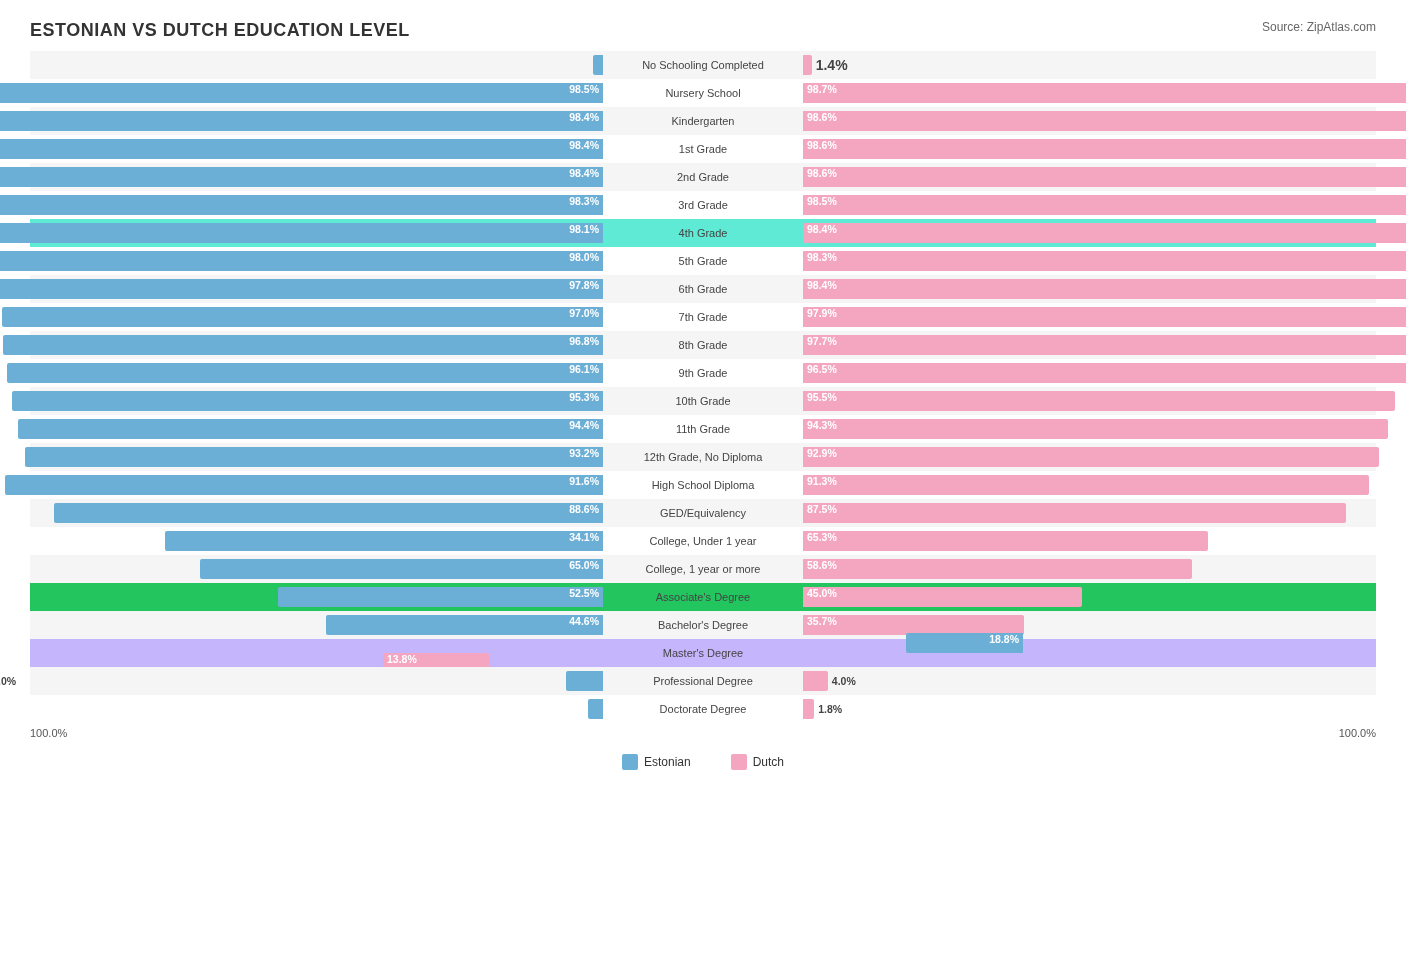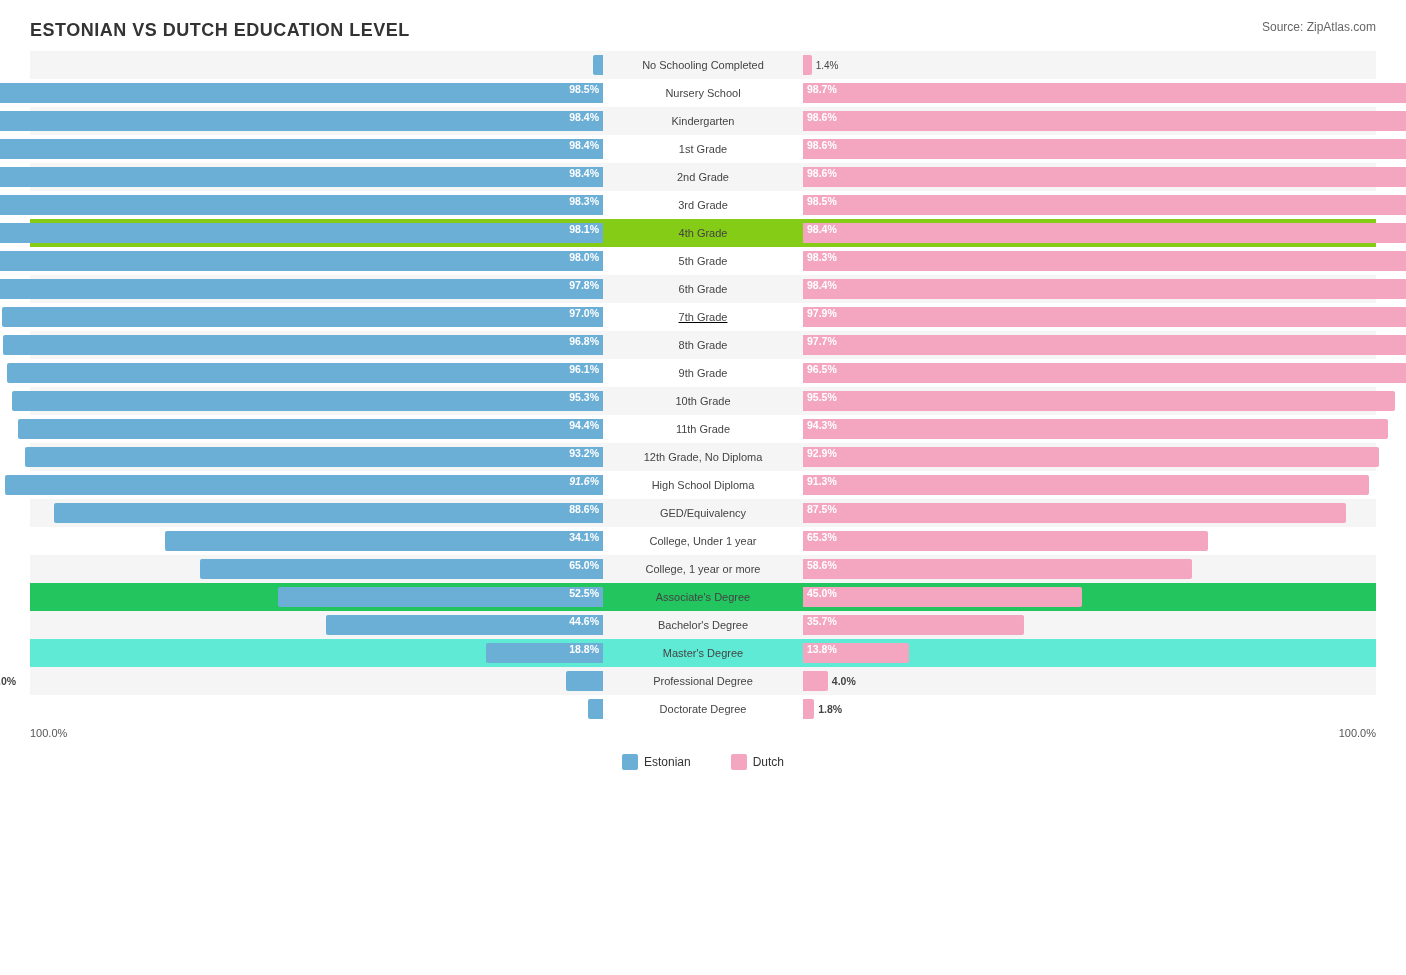--- a/index.html
+++ b/index.html
@@ -141,21 +141,21 @@
   <div class="source">Source: ZipAtlas.com</div>
 
   <div class="bars-area" id="bars-area">
   <div class="row-wrapper" style="background: rgb(245, 245, 245);">
         <div class="left-section" style="position: relative;">
           <div class="bar-left" style="width: 9.92px;"></div>
         </div>
         <div class="label-center">No Schooling Completed</div>
         <div class="right-section" style="position: relative;">
           <div class="bar-right" style="width: 8.68px;"></div>
-          <span style="position: absolute; left: 12.68px; font-size: 10px; color: rgb(68, 68, 68); font-weight: normal; white-space: nowrap;">1.4%</span>
+          <span style="position: absolute; left: 12.68px; font-size: 14px; color: rgb(68, 68, 68); font-weight: bold; white-space: nowrap;">1.4%</span>
         </div>
       </div>
       <div class="row-wrapper" style="background: rgb(255, 255, 255);">
         <div class="left-section">
           <div class="bar-left" style="width: 610.7px;">
             <span class="value-left">98.5%</span>
           </div>
         </div>
         <div class="label-center">Nursery School</div>
         <div class="right-section">
@@ -209,21 +209,21 @@
             <span class="value-left">98.3%</span>
           </div>
         </div>
         <div class="label-center">3rd Grade</div>
         <div class="right-section">
           <div class="bar-right" style="width: 610.7px;">
             <span class="value-right">98.5%</span>
           </div>
         </div>
       </div>
-      <div class="row-wrapper" style="background: #84cc16; align-items: center;">
+      <div class="row-wrapper" style="background: #5eead4; align-items: center;">
         <div class="left-section">
           <div class="bar-left" style="width: 608.22px;">
             <span class="value-left">98.1%</span>
           </div>
         </div>
         <div class="label-center">4th Grade</div>
         <div class="right-section">
           <div class="bar-right" style="width: 610.08px;">
             <span class="value-right">98.4%</span>
           </div>
@@ -248,21 +248,21 @@
             <span class="value-left">97.8%</span>
           </div>
         </div>
         <div class="label-center">6th Grade</div>
         <div class="right-section">
           <div class="bar-right" style="width: 610.08px;">
             <span class="value-right">98.4%</span>
           </div>
         </div>
       </div>
-      <div class="row-wrapper" style="background: rgb(255, 255, 255); text-decoration: underline;">
+      <div class="row-wrapper" style="background: rgb(255, 255, 255);">
         <div class="left-section">
           <div class="bar-left" style="width: 601.4px;">
             <span class="value-left">97.0%</span>
           </div>
         </div>
         <div class="label-center">7th Grade</div>
         <div class="right-section">
           <div class="bar-right" style="width: 606.98px;">
             <span class="value-right">97.9%</span>
           </div>
@@ -328,21 +328,21 @@
         </div>
         <div class="label-center">12th Grade, No Diploma</div>
         <div class="right-section">
           <div class="bar-right" style="width: 575.98px;">
             <span class="value-right">92.9%</span>
           </div>
         </div>
       </div>
       <div class="row-wrapper" style="background: rgb(255, 255, 255);">
         <div class="left-section">
-          <div class="bar-left" style="width: 598px; font-style: italic;">
+          <div class="bar-left" style="width: 598px;">
             <span class="value-left">91.6%</span>
           </div>
         </div>
         <div class="label-center">High School Diploma</div>
         <div class="right-section">
           <div class="bar-right" style="width: 566.06px;">
             <span class="value-right">91.3%</span>
           </div>
         </div>
       </div>
@@ -404,21 +404,21 @@
             <span class="value-left">44.6%</span>
           </div>
         </div>
         <div class="label-center">Bachelor's Degree</div>
         <div class="right-section">
           <div class="bar-right" style="width: 221.34px;">
             <span class="value-right">35.7%</span>
           </div>
         </div>
       </div>
-      <div class="row-wrapper" style="background: #5eead4;">
+      <div class="row-wrapper" style="background: #c4b5fd; flex-direction: column;">
         <div class="left-section">
           <div class="bar-left" style="width: 116.56px;">
             <span class="value-left">18.8%</span>
           </div>
         </div>
         <div class="label-center">Master's Degree</div>
         <div class="right-section">
           <div class="bar-right" style="width: 106px;">
             <span class="value-right">13.8%</span>
           </div>

